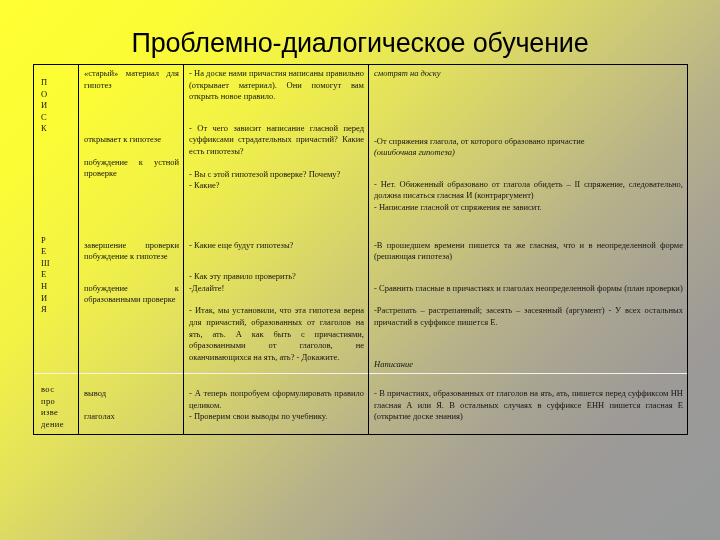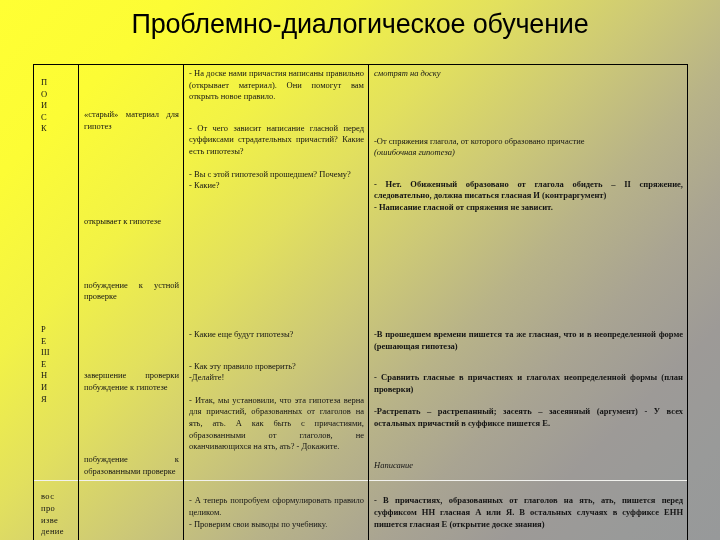--- a/index.html
+++ b/index.html
@@ -29,21 +29,21 @@
         #b8b388 63%,
         #a9a492 73%,
         #9d9a97 83%,
         #999a99 92%,
         #97999a 100%);
   }
   
   #slide-title {
     position: absolute;
     left: 0;
-    top: 7px;
+    top: 26px;
     width: 720px;
     text-align: center;
     font-family: "Liberation Sans", "DejaVu Sans", sans-serif;
     font-size: 27px;
     line-height: 34px;
     font-weight: 400;
     color: #000000;
     letter-spacing: -0.2px;
     white-space: nowrap;
   }
@@ -85,24 +85,24 @@
   }
   .row-search .stage-cell { padding-top: 12px !important; }
   .row-solution .stage-cell { padding-top: 18px !important; }
   .row-repro .stage-cell { padding-top: 10px !important; }
 
   .method-cell p,
   .dialog-cell p,
   .answer-cell p {
     margin: 0 0 0 0;
   }
-  .method-cell p { text-align: justify; margin-top: 41px; }
+  .method-cell p { text-align: justify; }
   .dialog-cell p { text-align: justify; }
   .answer-cell p { }
-  .answer-cell p.left { text-align: justify; font-weight: bold; }
+  .answer-cell p.left { text-align: justify; }
   .gap-sm { height: 11px; }
   .gap-md { height: 20px; }
   .gap-lg { height: 30px; }
   .gap-xl { height: 43px; }
   .gap-xxl { height: 56px; }
   .ital { font-style: italic; }
 </style>
 </head>
 <body>
 
@@ -137,21 +137,21 @@
           <p>открывает к гипотезе</p>
           <div class="gap-sm"></div>
           <p>побуждение к устной проверке</p>
         </td>
 
         <td class="dialog-cell">
           <p>- На доске нами причастия написаны правильно (открывает материал). Они помогут вам открыть новое правило.</p>
           <div class="gap-md"></div>
           <p>- От чего зависит написание гласной перед суффиксами страдательных причастий? Какие есть гипотезы?</p>
           <div class="gap-sm"></div>
-          <p>- Вы с этой гипотезой прошедшем? Почему?</p>
+          <p>- Вы с этой гипотезой проверке? Почему?</p>
           <p>- Какие?</p>
         </td>
 
         <td class="answer-cell">
           <p class="ital">смотрят на доску</p>
           <div class="gap-xxl"></div>
           <p>-От спряжения глагола, от которого образовано причастие</p>
           <p class="ital">(ошибочная гипотеза)</p>
           <div class="gap-md"></div>
           <p class="left">- Нет. Обиженный образовано от глагола обидеть – II спряжение, следовательно, должна писаться гласная И (контраргумент)</p>
@@ -210,21 +210,21 @@
             <span>про</span>
             <span>изве</span>
             <span>дение</span>
           </div>
         </td>
 
         <td class="method-cell">
           <div class="gap-sm"></div>
           <p>вывод</p>
           <div class="gap-sm"></div>
-          <p>суффиксе</p>
+          <p>глаголах</p>
         </td>
 
         <td class="dialog-cell">
           <div class="gap-sm"></div>
           <p>- А теперь попробуем сформулировать правило целиком.</p>
           <p>- Проверим свои выводы по учебнику.</p>
         </td>
 
         <td class="answer-cell">
           <div class="gap-sm"></div>

